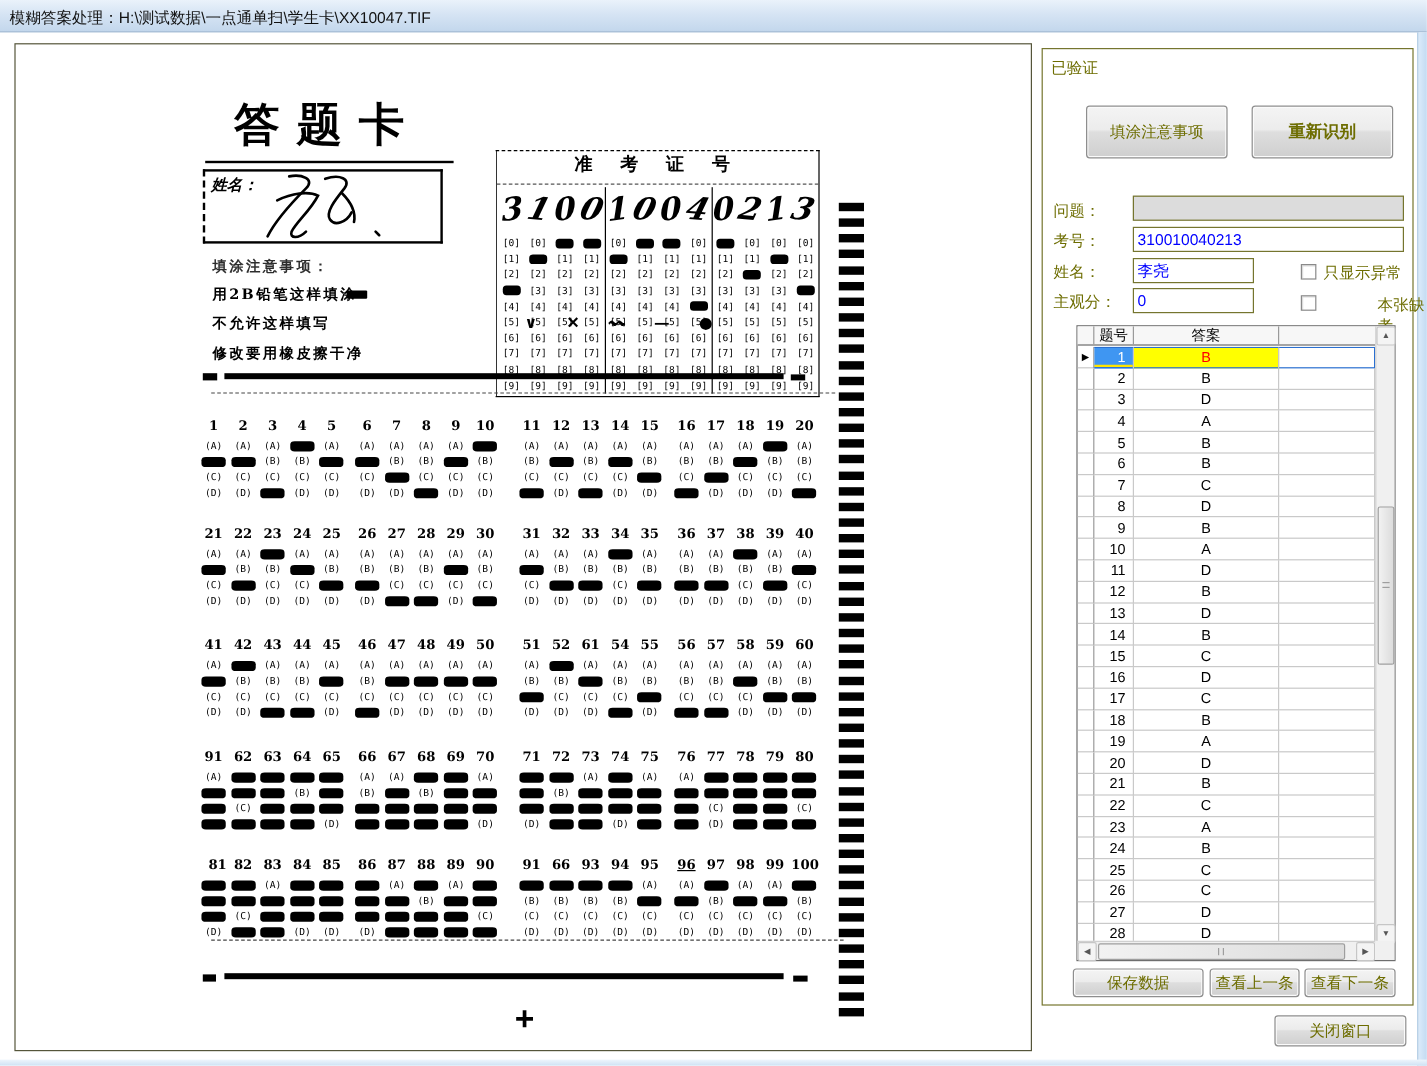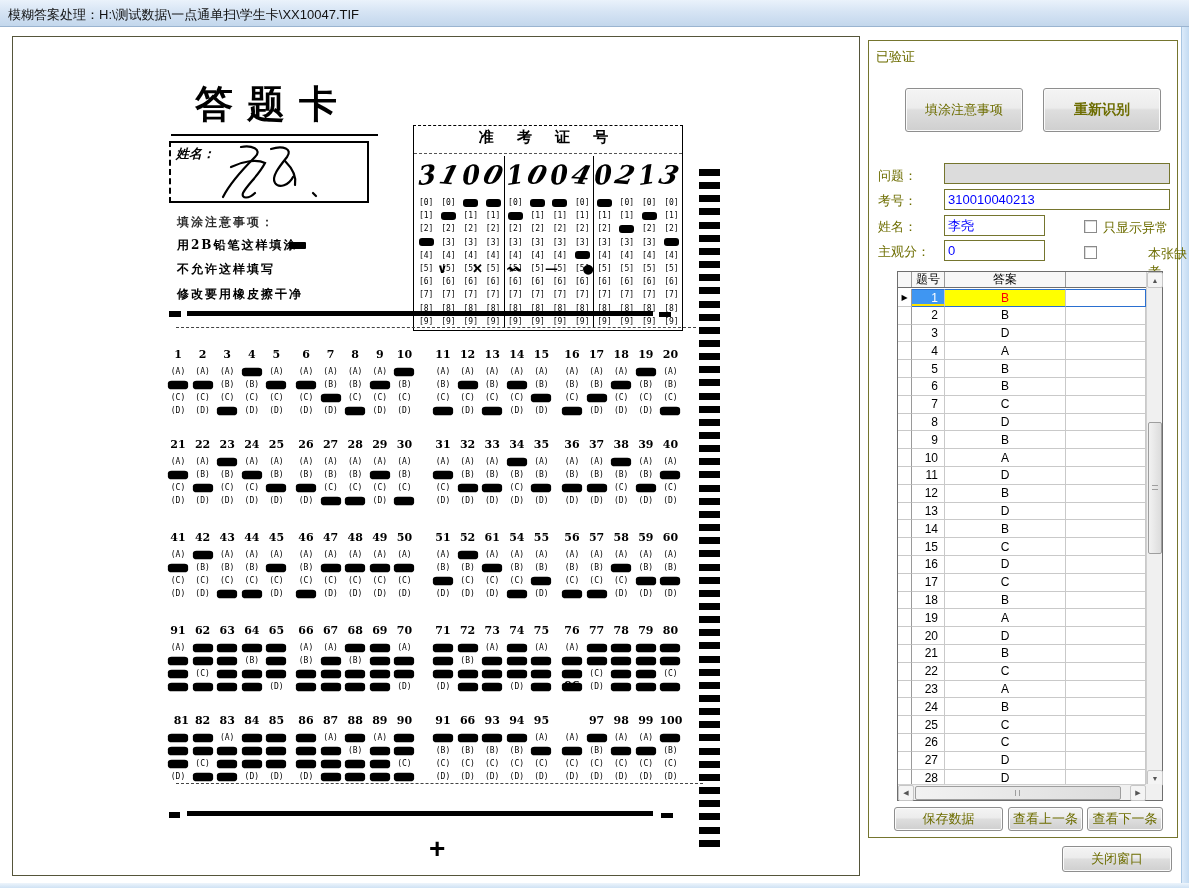--- a/index.html
+++ b/index.html
@@ -866,21 +866,21 @@
         <div class="qnum" style="left: 492.8px; top: 677px;">94</div>
         <div class="bub bfill" style="left: 492.8px; top: 695px;"></div>
         <div class="bub" style="left: 492.8px; top: 708px;">(B)</div>
         <div class="bub" style="left: 492.8px; top: 721px;">(C)</div>
         <div class="bub" style="left: 492.8px; top: 734px;">(D)</div>
         <div class="qnum" style="left: 517.4px; top: 677px;">95</div>
         <div class="bub" style="left: 517.4px; top: 695px;">(A)</div>
         <div class="bub bfill" style="left: 517.4px; top: 708px;"></div>
         <div class="bub" style="left: 517.4px; top: 721px;">(C)</div>
         <div class="bub" style="left: 517.4px; top: 734px;">(D)</div>
-        <div class="qnum" style="left: 548px; top: 642px; text-decoration: underline;">96</div>
+        <div class="qnum" style="left: 548px; top: 677px; text-decoration: underline;">96</div>
         <div class="bub" style="left: 548px; top: 695px;">(A)</div>
         <div class="bub bfill" style="left: 548px; top: 708px;"></div>
         <div class="bub" style="left: 548px; top: 721px;">(C)</div>
         <div class="bub" style="left: 548px; top: 734px;">(D)</div>
         <div class="qnum" style="left: 572.6px; top: 677px;">97</div>
         <div class="bub bfill" style="left: 572.6px; top: 695px;"></div>
         <div class="bub" style="left: 572.6px; top: 708px;">(B)</div>
         <div class="bub" style="left: 572.6px; top: 721px;">(C)</div>
         <div class="bub" style="left: 572.6px; top: 734px;">(D)</div>
         <div class="qnum" style="left: 597.2px; top: 677px;">98</div>

